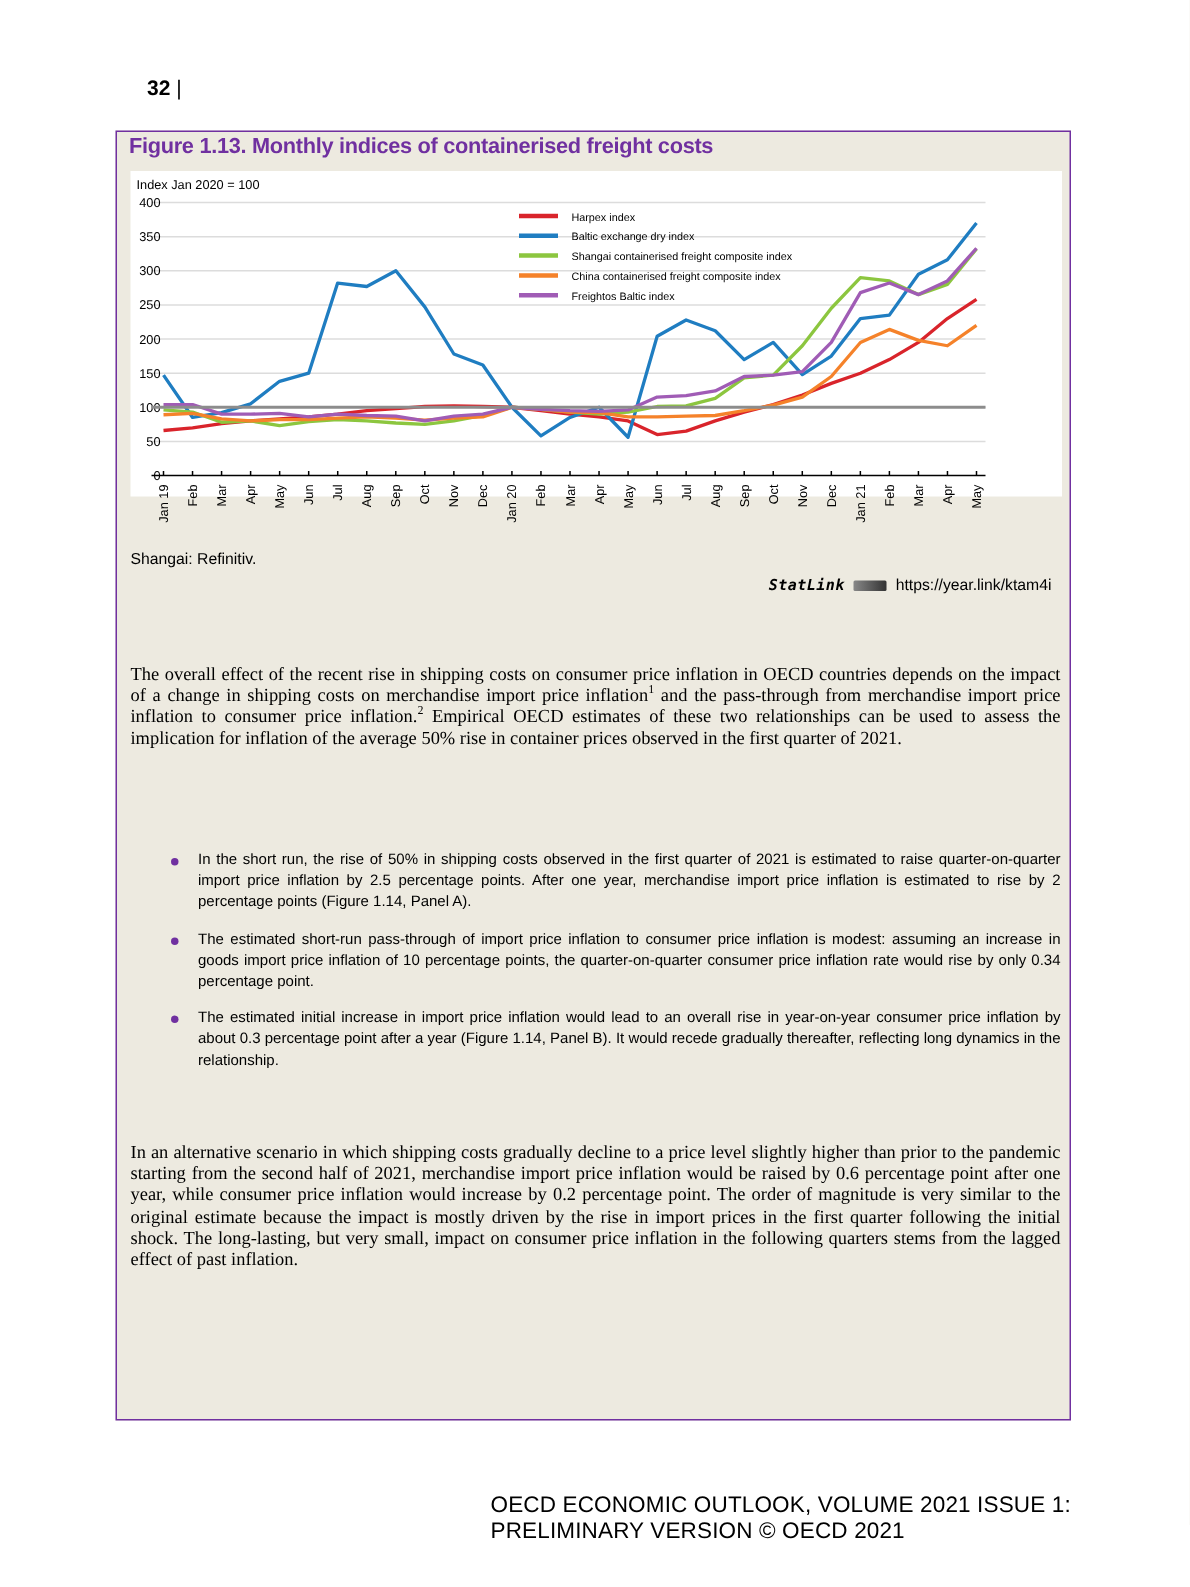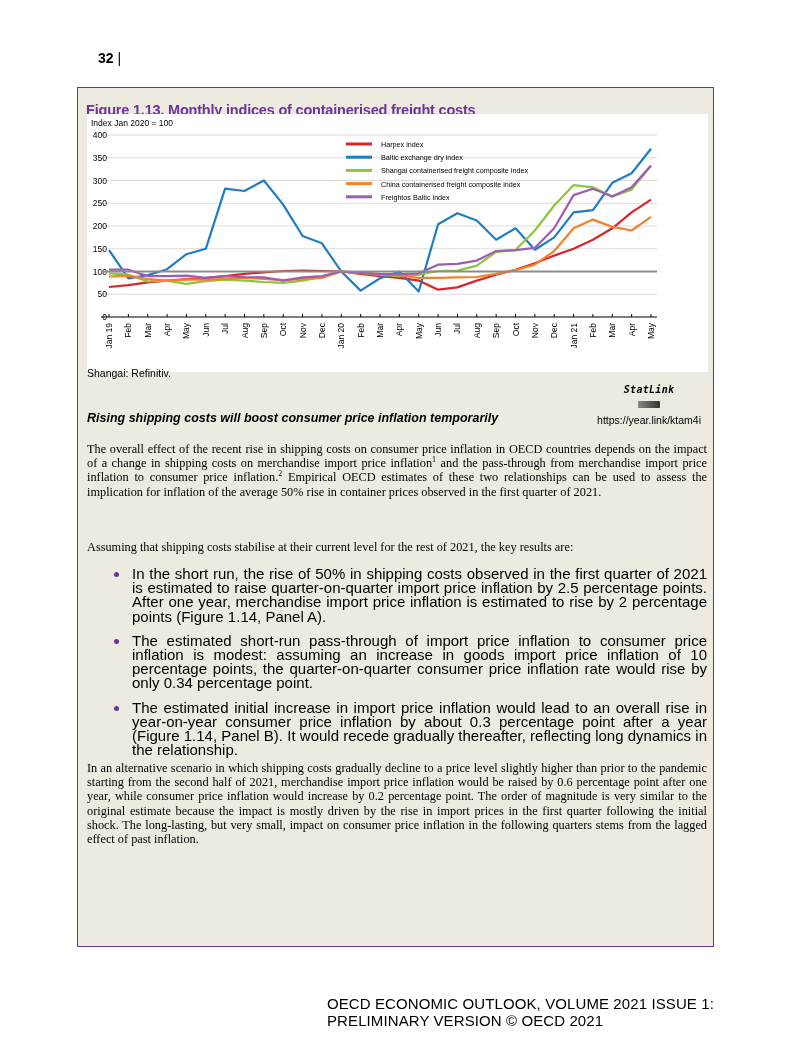--- a/index.html
+++ b/index.html
@@ -1,31 +1,31 @@
 <!DOCTYPE html>
 <html><head>
 <meta charset="utf-8">
 <style>
   html, body { margin: 0; padding: 0; background: #ffffff; }
   body { width: 793px; height: 1058px; position: relative; font-family: "Liberation Sans", sans-serif; color: #000; }
   .page-num { position: absolute; left: 86px; top: 50px; font-size: 14px; font-weight: bold; margin-left: 12px; }
   .page-num .bar { font-weight: normal; }
   .box { position: absolute; left: 77px; top: 87px; width: 637px; height: 860px; background: #edeae0; border: 1.5px solid #7030a0; box-sizing: border-box; }
-  .fig-title { position: absolute; left: 8px; top: 14px; font-size: 14.5px; font-weight: bold; color: #7030a0; letter-spacing: -0.2px; }
-  .chart-area { position: absolute; left: 9px; top: 26px; width: 621px; height: 258px; background: #ffffff; }
+  .fig-title { position: absolute; left: 8px; top: 2px; font-size: 14.5px; font-weight: bold; color: #7030a0; letter-spacing: -0.2px; }
+  .chart-area { position: absolute; left: 9px; top: 26px; width: 621px; height: 217px; background: #ffffff; }
   .chart-area svg { position: absolute; left: 0; top: 0; }
   .source { position: absolute; left: 9px; top: 279px; font-size: 10.5px; }
-  .statlink { position: absolute; right: 12px; top: 296px; font-size: 10.5px; display: flex; align-items: center; gap: 6px; flex-direction: column; }
+  .statlink { position: absolute; right: 12px; top: 296px; font-size: 10.5px; display: flex; align-items: center; gap: 6px; }
   .statlink .sl-word { font-family: "DejaVu Sans Mono", monospace; font-style: italic; font-weight: bold; font-size: 10px; letter-spacing: 0.3px; }
   .statlink .sl-logo { display: inline-block; width: 22px; height: 7px; background: linear-gradient(90deg,#888,#333); border-radius: 1px; }
   .sec-heading { position: absolute; left: 9px; top: 323px; font-size: 12.5px; font-weight: bold; font-style: italic; }
   .para { position: absolute; left: 9px; width: 620px; font-size: 12.3px; line-height: 14.2px; text-align: justify; font-family: Liberation Serif, serif; }
   .para sup { font-size: 8px; line-height: 0; }
   .bullets { position: absolute; left: 9px; top: 479px; width: 620px; margin: 0; padding: 0; list-style: none; }
-  .bullets li { position: relative; padding-left: 45px; font-size: 15px; line-height: 14.2px; text-align: justify; margin-bottom: 10px; }
+  .bullets li { position: relative; padding-left: 45px; font-size: 10px; line-height: 14.2px; text-align: justify; margin-bottom: 10px; }
   .bullets li .dot { position: absolute; left: 27px; top: 5px; width: 5px; height: 5px; border-radius: 50%; background: #7030a0; }
   .footer { position: absolute; left: 327px; top: 995px; font-size: 15px; letter-spacing: 0.1px; }
 </style>
 </head>
 <body>
 
 <div class="page-num">
   <span>32</span>
   <span class="bar">|</span>
 </div>
@@ -134,25 +134,23 @@
   </div>
 
   <div class="source">Shangai: Refinitiv.</div>
 
   <div class="statlink">
     <span class="sl-word">StatLink</span>
     <span class="sl-logo"></span>
     <span>https://year.link/ktam4i</span>
   </div>
 
-  <div class="sec-heading">Rising shipping costs will boost consumer price inflation temporarily</div>
 
   <div class="para" style="top:354px;"><span>The overall effect of the recent rise in shipping costs on consumer price inflation in OECD countries depends on the impact of a change in shipping costs on merchandise import price inflation</span><sup>1</sup><span> and the pass-through from merchandise import price inflation to consumer price inflation.</span><sup>2</sup><span> Empirical OECD estimates of these two relationships can be used to assess the implication for inflation of the average 50% rise in container prices observed in the first quarter of 2021.</span></div>
 
-  <div class="para" style="top:452px;">Assuming that shipping costs stabilise at their current level for the rest of 2021, the key results are:</div>
 
   <ul class="bullets">
     <li><span class="dot"></span><span>In the short run, the rise of 50% in shipping costs observed in the first quarter of 2021 is estimated to raise quarter-on-quarter import price inflation by 2.5 percentage points. After one year, merchandise import price inflation is estimated to rise by 2 percentage points (Figure 1.14, Panel A).</span></li>
     <li><span class="dot"></span><span>The estimated short-run pass-through of import price inflation to consumer price inflation is modest: assuming an increase in goods import price inflation of 10 percentage points, the quarter-on-quarter consumer price inflation rate would rise by only 0.34 percentage point.</span></li>
     <li><span class="dot"></span><span>The estimated initial increase in import price inflation would lead to an overall rise in year-on-year consumer price inflation by about 0.3 percentage point after a year (Figure 1.14, Panel B). It would recede gradually thereafter, reflecting long dynamics in the relationship.</span></li>
   </ul>
 
   <div class="para" style="top:673px;">In an alternative scenario in which shipping costs gradually decline to a price level slightly higher than prior to the pandemic starting from the second half of 2021, merchandise import price inflation would be raised by 0.6 percentage point after one year, while consumer price inflation would increase by 0.2 percentage point. The order of magnitude is very similar to the original estimate because the impact is mostly driven by the rise in import prices in the first quarter following the initial shock. The long-lasting, but very small, impact on consumer price inflation in the following quarters stems from the lagged effect of past inflation.</div>
 </div>
 

